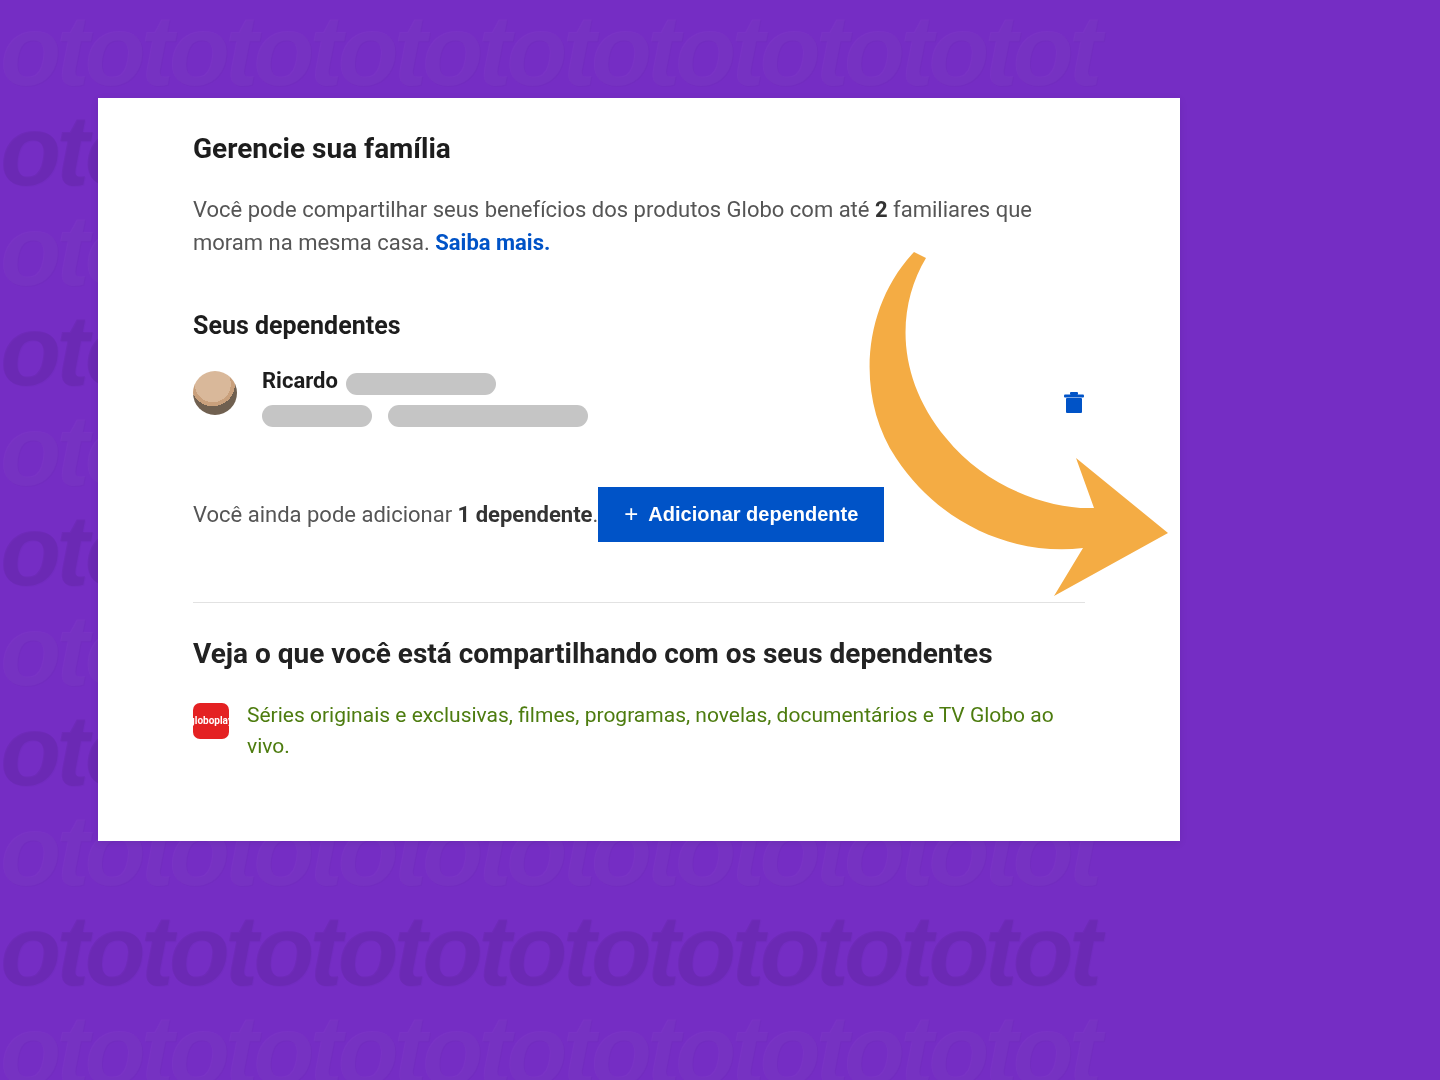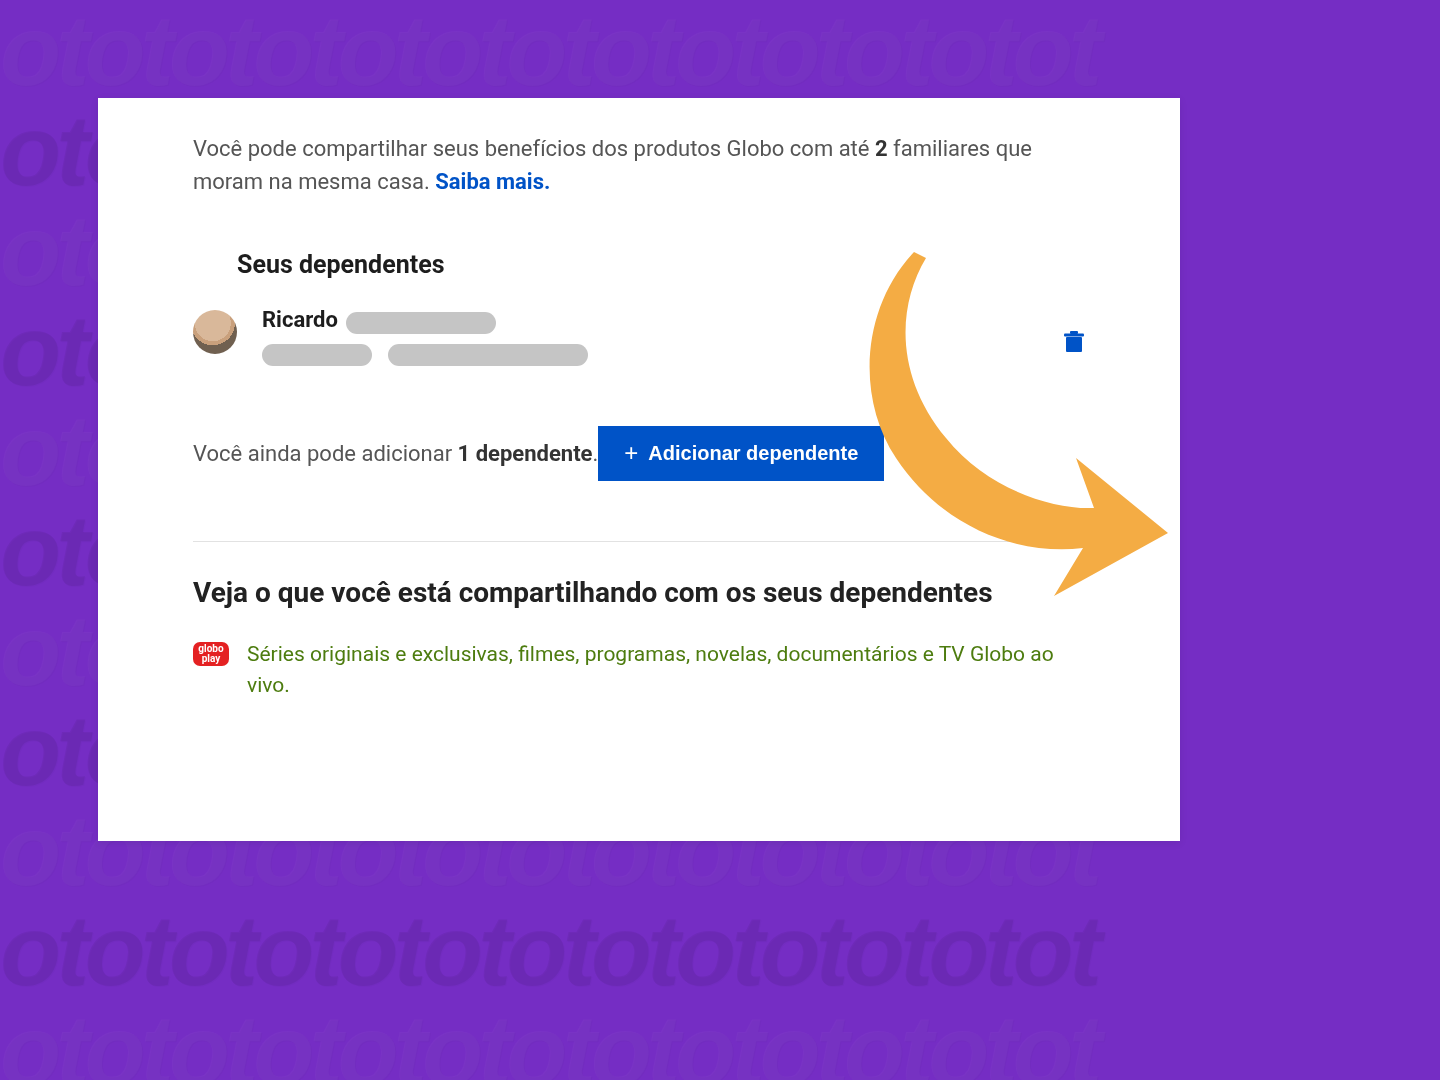--- a/index.html
+++ b/index.html
@@ -51,21 +51,20 @@
       line-height: 1.5;
       margin-bottom: 52px;
     }
     .subtitle .bold { font-weight: 700; color: #333; }
     .subtitle .link { color: #0053c7; font-weight: 700; cursor: pointer; }
     .section-title {
       font-size: 25px;
       font-weight: 700;
       color: #1d1d1d;
       margin-bottom: 28px;
-      margin-left: 44px;
     }
     .dependent-row {
       display: flex;
       align-items: flex-start;
       gap: 25px;
       margin-bottom: 60px;
       position: relative;
     }
     .avatar {
       width: 44px;
@@ -141,29 +140,29 @@
     .divider { border: none; border-top: 1px solid #e2e2e2; margin: 0 0 34px 0; }
     .share-title {
       font-size: 28px;
       font-weight: 700;
       color: #222;
       margin-bottom: 30px;
     }
     .share-item { display: flex; align-items: flex-start; gap: 18px; }
     .gp-icon {
       width: 36px;
-      height: 24px;
+      height: 36px;
       background: #e42122;
       border-radius: 7px;
       color: #fff;
       font-size: 10px;
       font-weight: 700;
       line-height: 1.0;
       display: flex;
-      flex-direction: column;
+      flex-direction: row;
       align-items: center;
       justify-content: center;
       flex-shrink: 0;
       margin-top: 3px;
     }
     .share-desc {
       font-size: 21px;
       color: #4d7c0f;
       line-height: 1.5;
     }
@@ -188,20 +187,21 @@
   <div class="bg-row">ototototototototototototot</div>
   <div class="bg-row dark">ototototototototototototot</div>
   <div class="bg-row">ototototototototototototot</div>
   <div class="bg-row dark">ototototototototototototot</div>
   <div class="bg-row">ototototototototototototot</div>
   <div class="bg-row dark">ototototototototototototot</div>
   <div class="bg-row">ototototototototototototot</div>
 </div>
 
 <div class="card">
+  <h1 class="title">Gerencie sua família</h1>
 
   <p class="subtitle">
     <span>Você pode compartilhar seus benefícios dos produtos Globo com até </span><span class="bold">2</span><span> familiares que moram na mesma casa. </span><a class="link">Saiba mais.</a>
   </p>
 
   <h2 class="section-title">Seus dependentes</h2>
 
   <div class="dependent-row">
     <div class="avatar"></div>
     <div class="dep-info">

